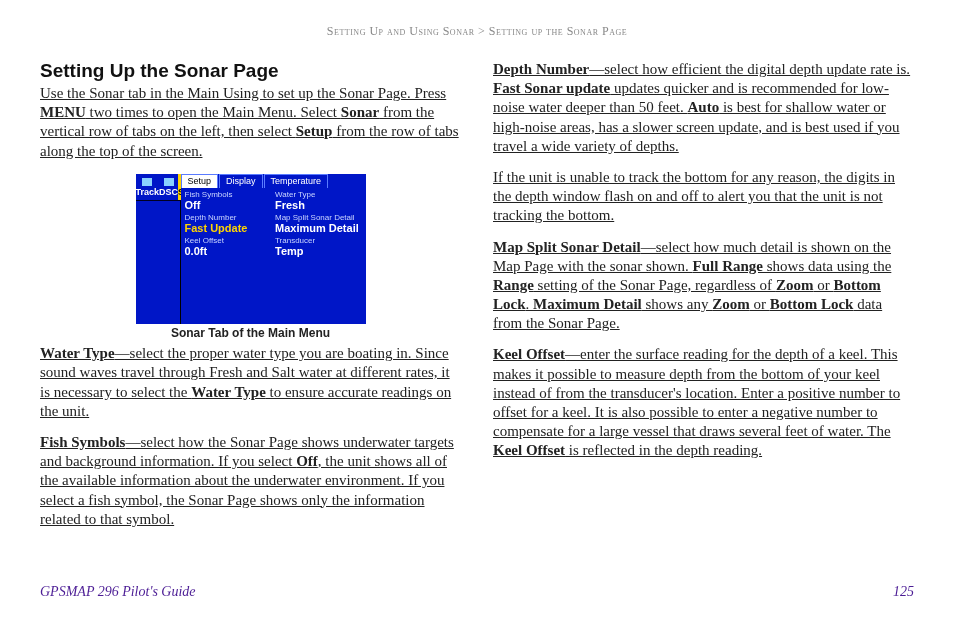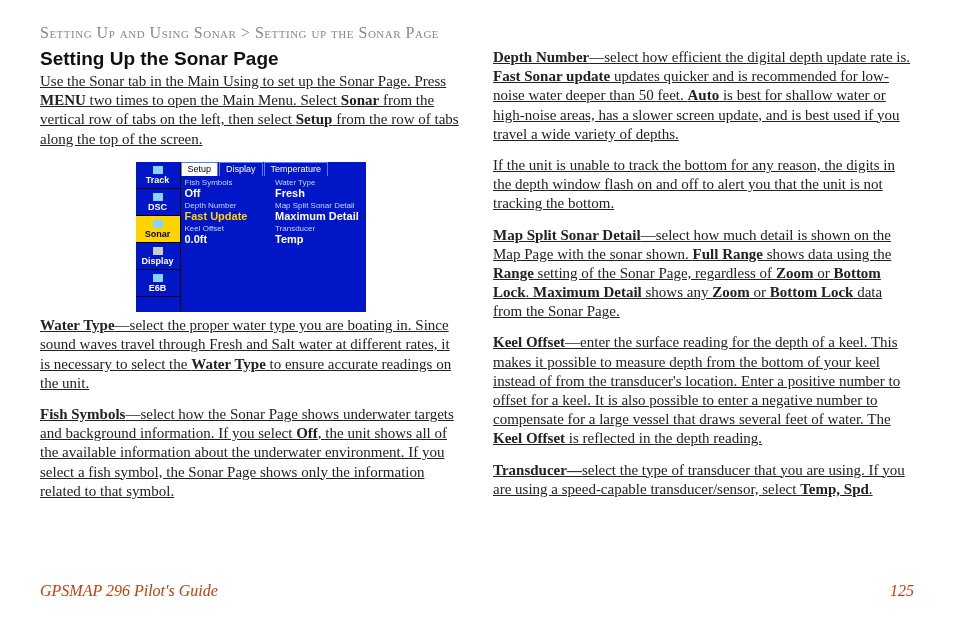--- a/index.html
+++ b/index.html
@@ -14,26 +14,26 @@
     overflow: hidden;
   }
   .page {
     display: flex;
     flex-direction: column;
     height: 100%;
     padding: 24px 40px 18px 40px;
     box-sizing: border-box;
   }
   .running-head {
-    text-align: left;
+    text-align: center;
     font-variant: small-caps;
-    font-size: 16px;
+    font-size: 12px;
     color: #888;
     letter-spacing: 0.5px;
-    margin-bottom: 6px;
+    margin-bottom: 21px;
   }
   .running-head .sep { color: #888; }
   .columns {
     display: flex;
     flex: 1;
     gap: 32px;
   }
   .col {
     flex: 1;
     min-width: 0;
@@ -74,21 +74,21 @@
     display: flex;
     width: 100%;
     height: 100%;
   }
   .gps-side {
     width: 44px;
     background: #0016c7;
     color: #fff;
     font: bold 9px Arial, sans-serif;
     display: flex;
-    flex-direction: column;
+    flex-direction: row;
     border-right: 1px solid #000;
   }
   .gps-side .tab {
     flex: 0 0 auto;
     height: 26px;
     display: flex;
     flex-direction: column;
     align-items: center;
     justify-content: center;
     border-bottom: 1px solid #000022;
@@ -148,22 +148,22 @@
     color: #fff;
     line-height: 12px;
     white-space: nowrap;
     margin-bottom: 2px;
   }
   .gps-val.hl { color: #ffd400; }
   .footer {
     display: flex;
     justify-content: space-between;
     font-style: italic;
-    color: #c2410c;
-    font-size: 16px;
+    color: #4c1d95;
+    font-size: 14px;
     margin-top: 6px;
   }
 </style>
 </head>
 <body>
 
 <div class="page">
   <div class="running-head">
     <span>Setting Up and Using Sonar</span>
     <span class="sep">&gt;</span>
@@ -230,32 +230,32 @@
                     <div class="gps-val">0.0ft</div>
                   </div>
                   <div class="gps-cell">
                     <div class="gps-label">Transducer</div>
                     <div class="gps-val">Temp</div>
                   </div>
                 </div>
             </div>
           </div>
         </div>
+        <div class="caption">Sonar Tab of the Main Menu</div>
       </div>
 
       <p><span class="b">Water Type</span><span>—select the proper water type you are boating in. Since sound waves travel through Fresh and Salt water at different rates, it is necessary to select the </span><span class="b">Water Type</span><span> to ensure accurate readings on the unit.</span></p>
       <p><span class="b">Fish Symbols</span><span>—select how the Sonar Page shows underwater targets and background information. If you select </span><span class="b">Off</span><span>, the unit shows all of the available information about the underwater environment. If you select a fish symbol, the Sonar Page shows only the information related to that symbol.</span></p>
     </div>
 
     <div class="col">
       <p><span class="b">Depth Number</span><span>—select how efficient the digital depth update rate is. </span><span class="b">Fast Sonar update</span><span> updates quicker and is recommended for low-noise water deeper than 50 feet. </span><span class="b">Auto</span><span> is best for shallow water or high-noise areas, has a slower screen update, and is best used if you travel a wide variety of depths.</span></p>
       <p><span>If the unit is unable to track the bottom for any reason, the digits in the depth window flash on and off to alert you that the unit is not tracking the bottom.</span></p>
       <p><span class="b">Map Split Sonar Detail</span><span>—select how much detail is shown on the Map Page with the sonar shown. </span><span class="b">Full Range</span><span> shows data using the </span><span class="b">Range</span><span> setting of the Sonar Page, regardless of </span><span class="b">Zoom</span><span> or </span><span class="b">Bottom Lock</span><span>. </span><span class="b">Maximum Detail</span><span> shows any </span><span class="b">Zoom</span><span> or </span><span class="b">Bottom Lock</span><span> data from the Sonar Page.</span></p>
       <p><span class="b">Keel Offset</span><span>—enter the surface reading for the depth of a keel. This makes it possible to measure depth from the bottom of your keel instead of from the transducer's location. Enter a positive number to offset for a keel. It is also possible to enter a negative number to compensate for a large vessel that draws several feet of water. The </span><span class="b">Keel Offset</span><span> is reflected in the depth reading.</span></p>
-      <p><span class="b">Transducer—</span><span>select the type of transducer that you are using. If you are using a speed-capable transducer/sensor, select </span><span class="b">Temp, Spd</span><span>.</span></p>
     </div>
   </div>
 
   <div class="footer">
     <span>GPSMAP 296 Pilot's Guide</span>
     <span>125</span>
   </div>
 </div>
 
 </body></html>

